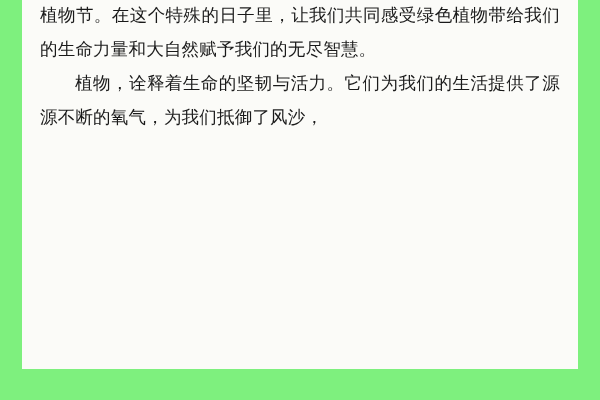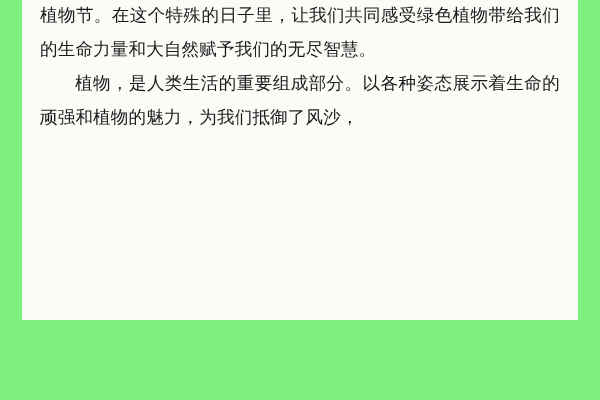--- a/index.html
+++ b/index.html
@@ -9,21 +9,21 @@
   body {
     width: 600px;
     height: 400px;
     overflow: hidden;
     background: #7ef07e;
     font-family: "DejaVu Sans", sans-serif;
   }
   .page {
     position: relative;
     width: 600px;
-    height: 320px;
+    height: 369px;
     box-sizing: border-box;
     background: #7ef07e;
     padding: 0 22px;
   }
   .paper {
     position: relative;
     width: 100%;
     height: 100%;
     box-sizing: border-box;
     background: #fbfbf8;
@@ -56,17 +56,17 @@
     height: 0;
   }
 </style>
 </head>
 <body>
 
 <div class="page">
   <div class="paper">
     <div class="article">
       <p class="para first">植物节。在这个特殊的日子里，让我们共同感受绿色植物带给我们的生命力量和大自然赋予我们的无尽智慧。</p>
-      <p class="para">植物，是人类生活的重要组成部分。以各种姿态展示着生命的顽强和植物的魅力，为我们抵御了风沙，</p>
+      <p class="para">植物，诠释着生命的坚韧与活力。它们为我们的生活提供了源源不断的氧气，为我们抵御了风沙，</p>
     </div>
     <div class="clip-bottom"></div>
   </div>
 </div>
 
 </body></html>

